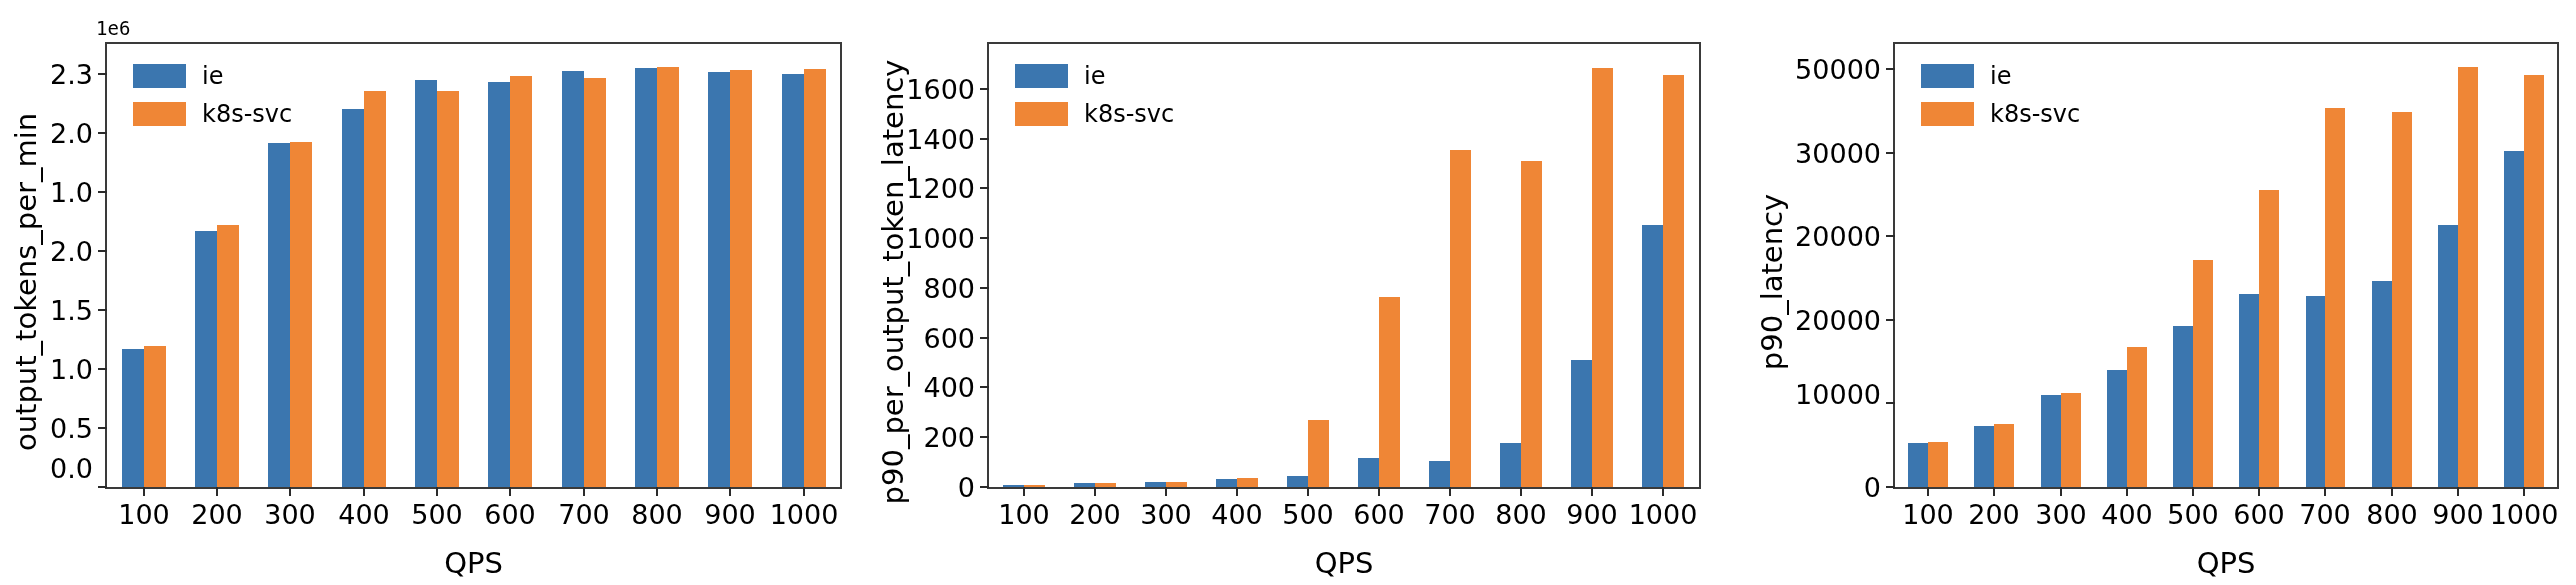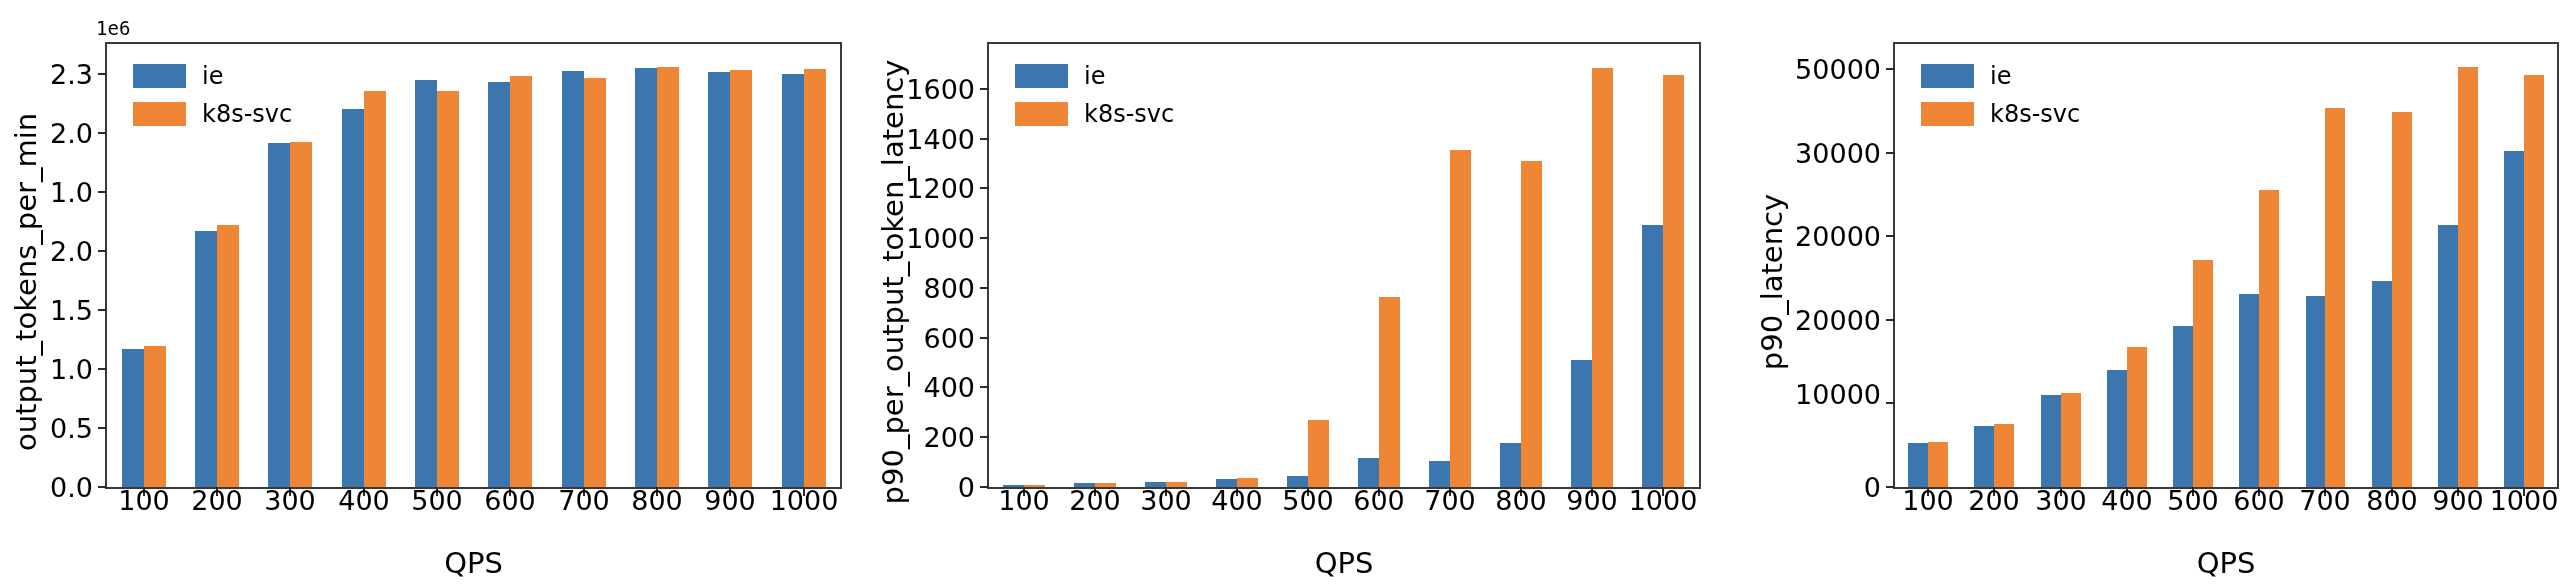--- a/index.html
+++ b/index.html
@@ -72,20 +72,21 @@
   }
   .xtick {
     position: absolute;
     width: 2px; height: 9px;
     background: #2b2b2b;
     bottom: -9px;
   }
   .xticklabel {
     position: absolute;
     top: 100%;
+    margin-top: 14px;
     font-size: 27px;
     color: #000;
     white-space: nowrap;
     transform: translateX(-50%);
     line-height: 1;
   }
   
   .bar {
     position: absolute;
     bottom: 0;
@@ -118,21 +119,21 @@
 <body>
 
 <div id="page">
 
   <div class="panel" style="left:0px; width:858px;">
     <div class="offsettext" style="left:96px; top:17px;">1e6</div>
     <div class="ylabel" style="left:-192px; top:265px; width:435px; text-align:center;">output_tokens_per_min</div>
     <div class="plot" style="left:105px; top:42px; width:737px; height:447px;">
       <div class="plot-inner" id="p1">
           <div class="ytick" style="top: 442px;"></div>
-          <div class="yticklabel" style="top: 443px;">0.0</div>
+          <div class="yticklabel" style="top: 424px;">0.0</div>
           <div class="ytick" style="top: 383px;"></div>
           <div class="yticklabel" style="top: 384px;">0.5</div>
           <div class="ytick" style="top: 324px;"></div>
           <div class="yticklabel" style="top: 325px;">1.0</div>
           <div class="ytick" style="top: 265px;"></div>
           <div class="yticklabel" style="top: 266px;">1.5</div>
           <div class="ytick" style="top: 206px;"></div>
           <div class="yticklabel" style="top: 207px;">2.0</div>
           <div class="ytick" style="top: 147px;"></div>
           <div class="yticklabel" style="top: 148px;">1.0</div>

